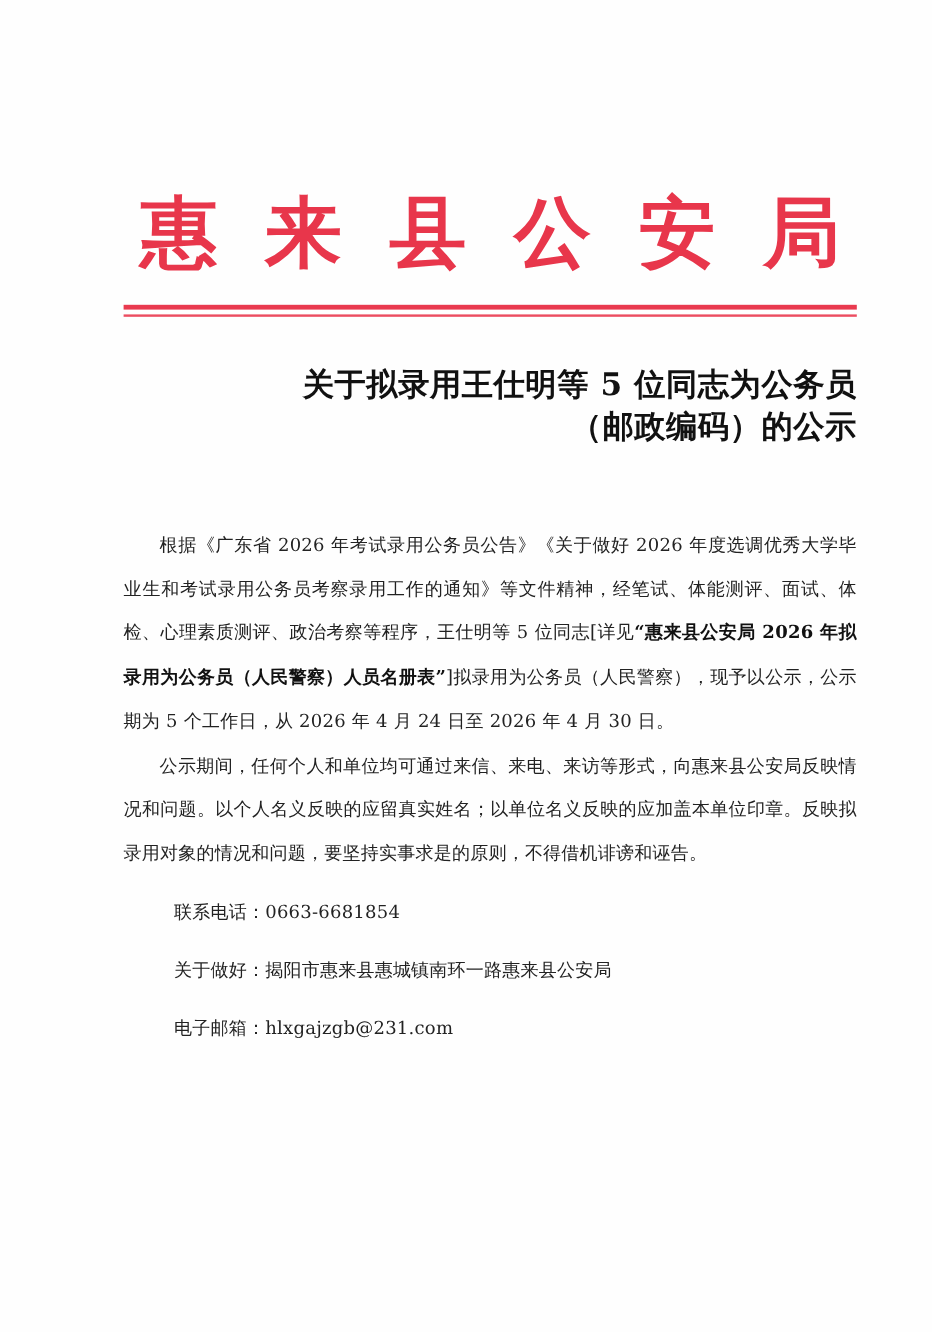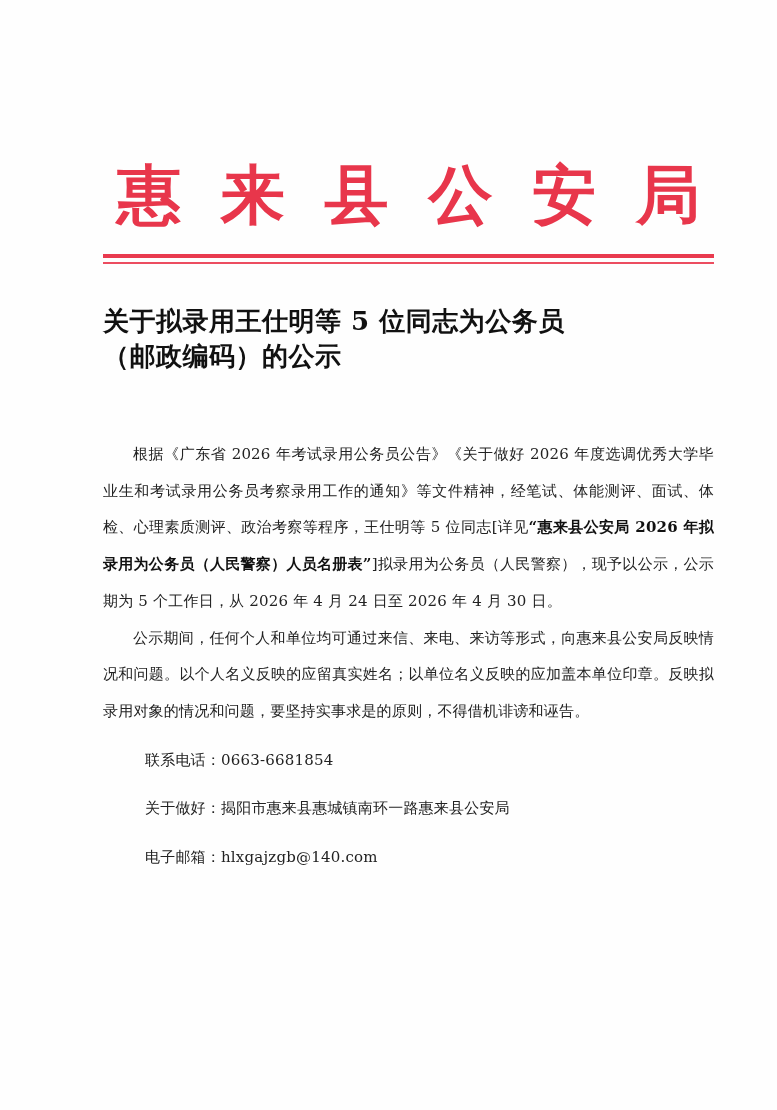--- a/index.html
+++ b/index.html
@@ -54,21 +54,21 @@
       width: 611px;
       top: 262px;
       height: 2px;
       background: #ec4d60;
     }
     .doc-title {
       position: absolute;
       left: 103px;
       width: 611px;
       top: 304px;
-      text-align: left;
+      text-align: right;
       font-family: "DejaVu Serif", "Liberation Serif", serif;
       font-weight: bold;
       font-size: 26px;
       line-height: 35px;
       color: #111;
       letter-spacing: 0.5px;
     }
     .body-text {
       position: absolute;
       left: 103px;
@@ -122,17 +122,17 @@
     <p><span>根据《广东省 2026 年考试录用公务员公告》《关于做好 2026 年度选调优秀大学毕业生和考试录用公务员考察录用工作的通知》等文件精神，经笔试、体能测评、面试、体检、心理素质测评、政治考察等程序，王仕明等 5 位同志[详见</span><span class="bold">“惠来县公安局 2026 年拟录用为公务员（人民警察）人员名册表”</span><span>]拟录用为公务员（人民警察），现予以公示，公示期为 5 个工作日，从 2026 年 4 月 24 日至 2026 年 4 月 30 日。</span></p>
     <p>公示期间，任何个人和单位均可通过来信、来电、来访等形式，向惠来县公安局反映情况和问题。以个人名义反映的应留真实姓名；以单位名义反映的应加盖本单位印章。反映拟录用对象的情况和问题，要坚持实事求是的原则，不得借机诽谤和诬告。</p>
 
     <div class="contact">
       <span class="label">联系电话：</span><span>0663-6681854</span>
     </div>
     <div class="contact">
       <span class="label">关于做好：</span><span>揭阳市惠来县惠城镇南环一路惠来县公安局</span>
     </div>
     <div class="contact">
-      <span class="label">电子邮箱：</span><span>hlxgajzgb@140.com</span>
+      <span class="label">电子邮箱：</span><span>hlxgajzgb@231.com</span>
     </div>
   </div>
 
 </div>
 
 </body></html>

